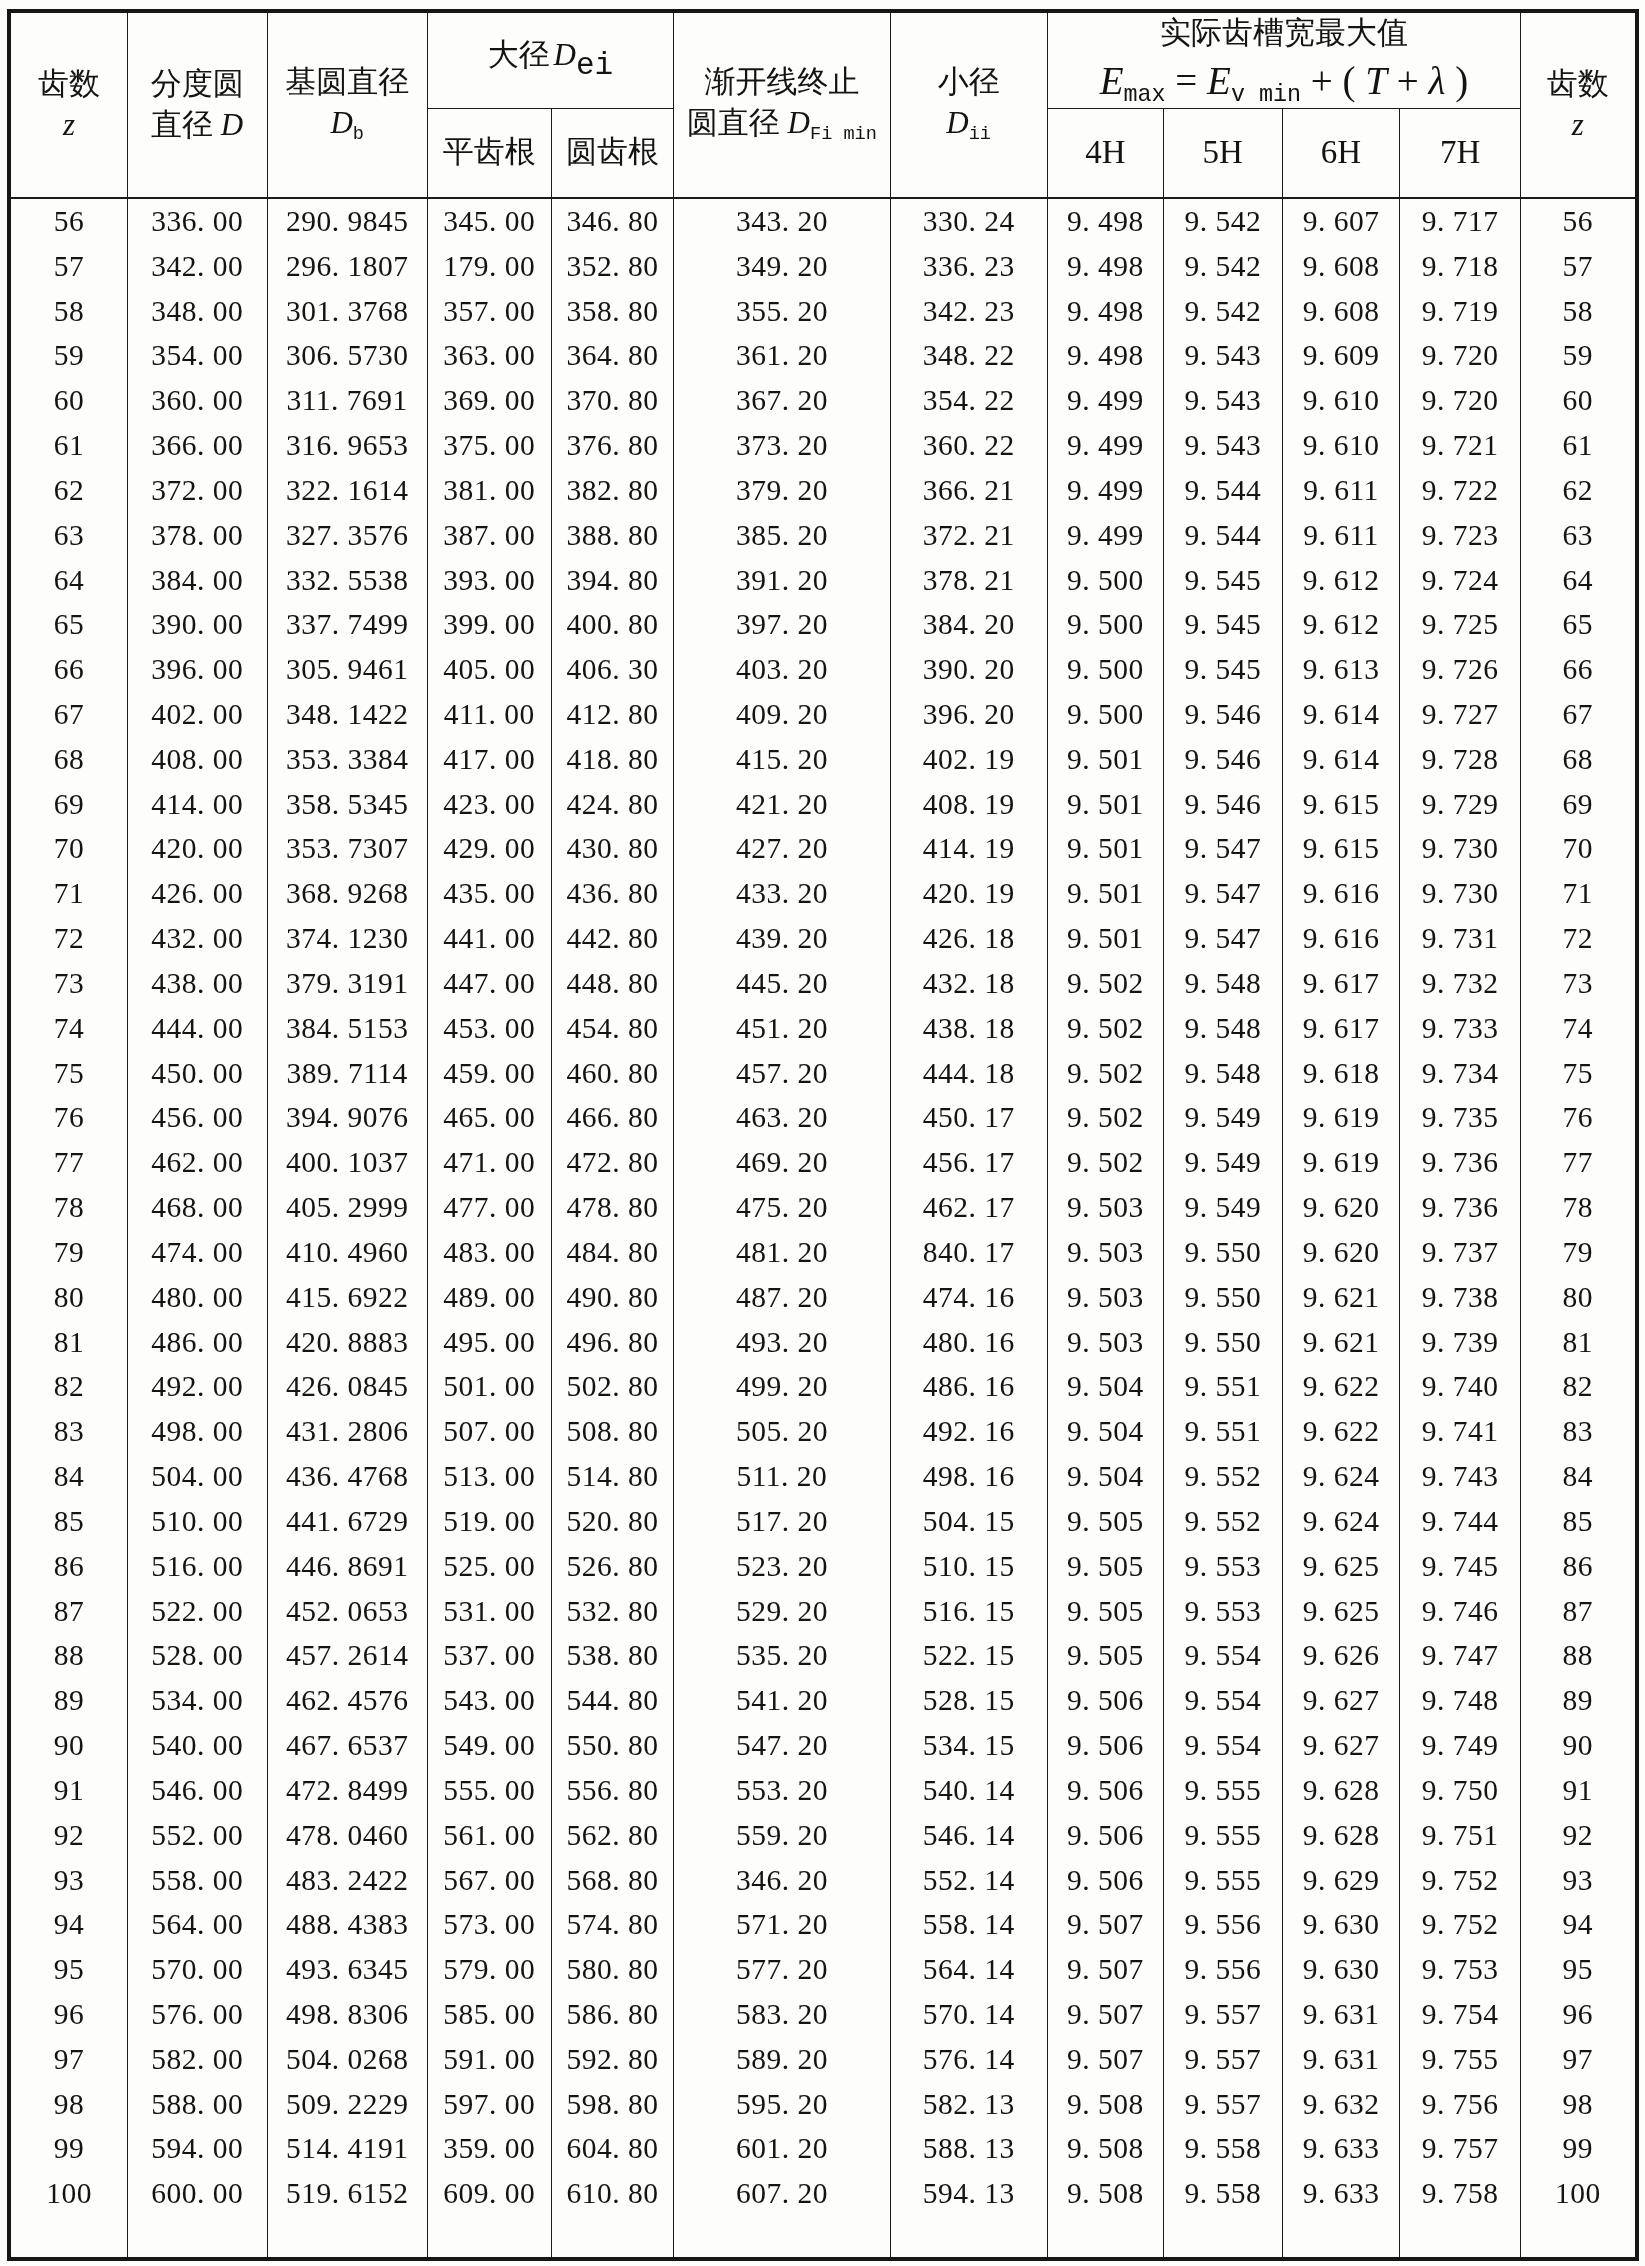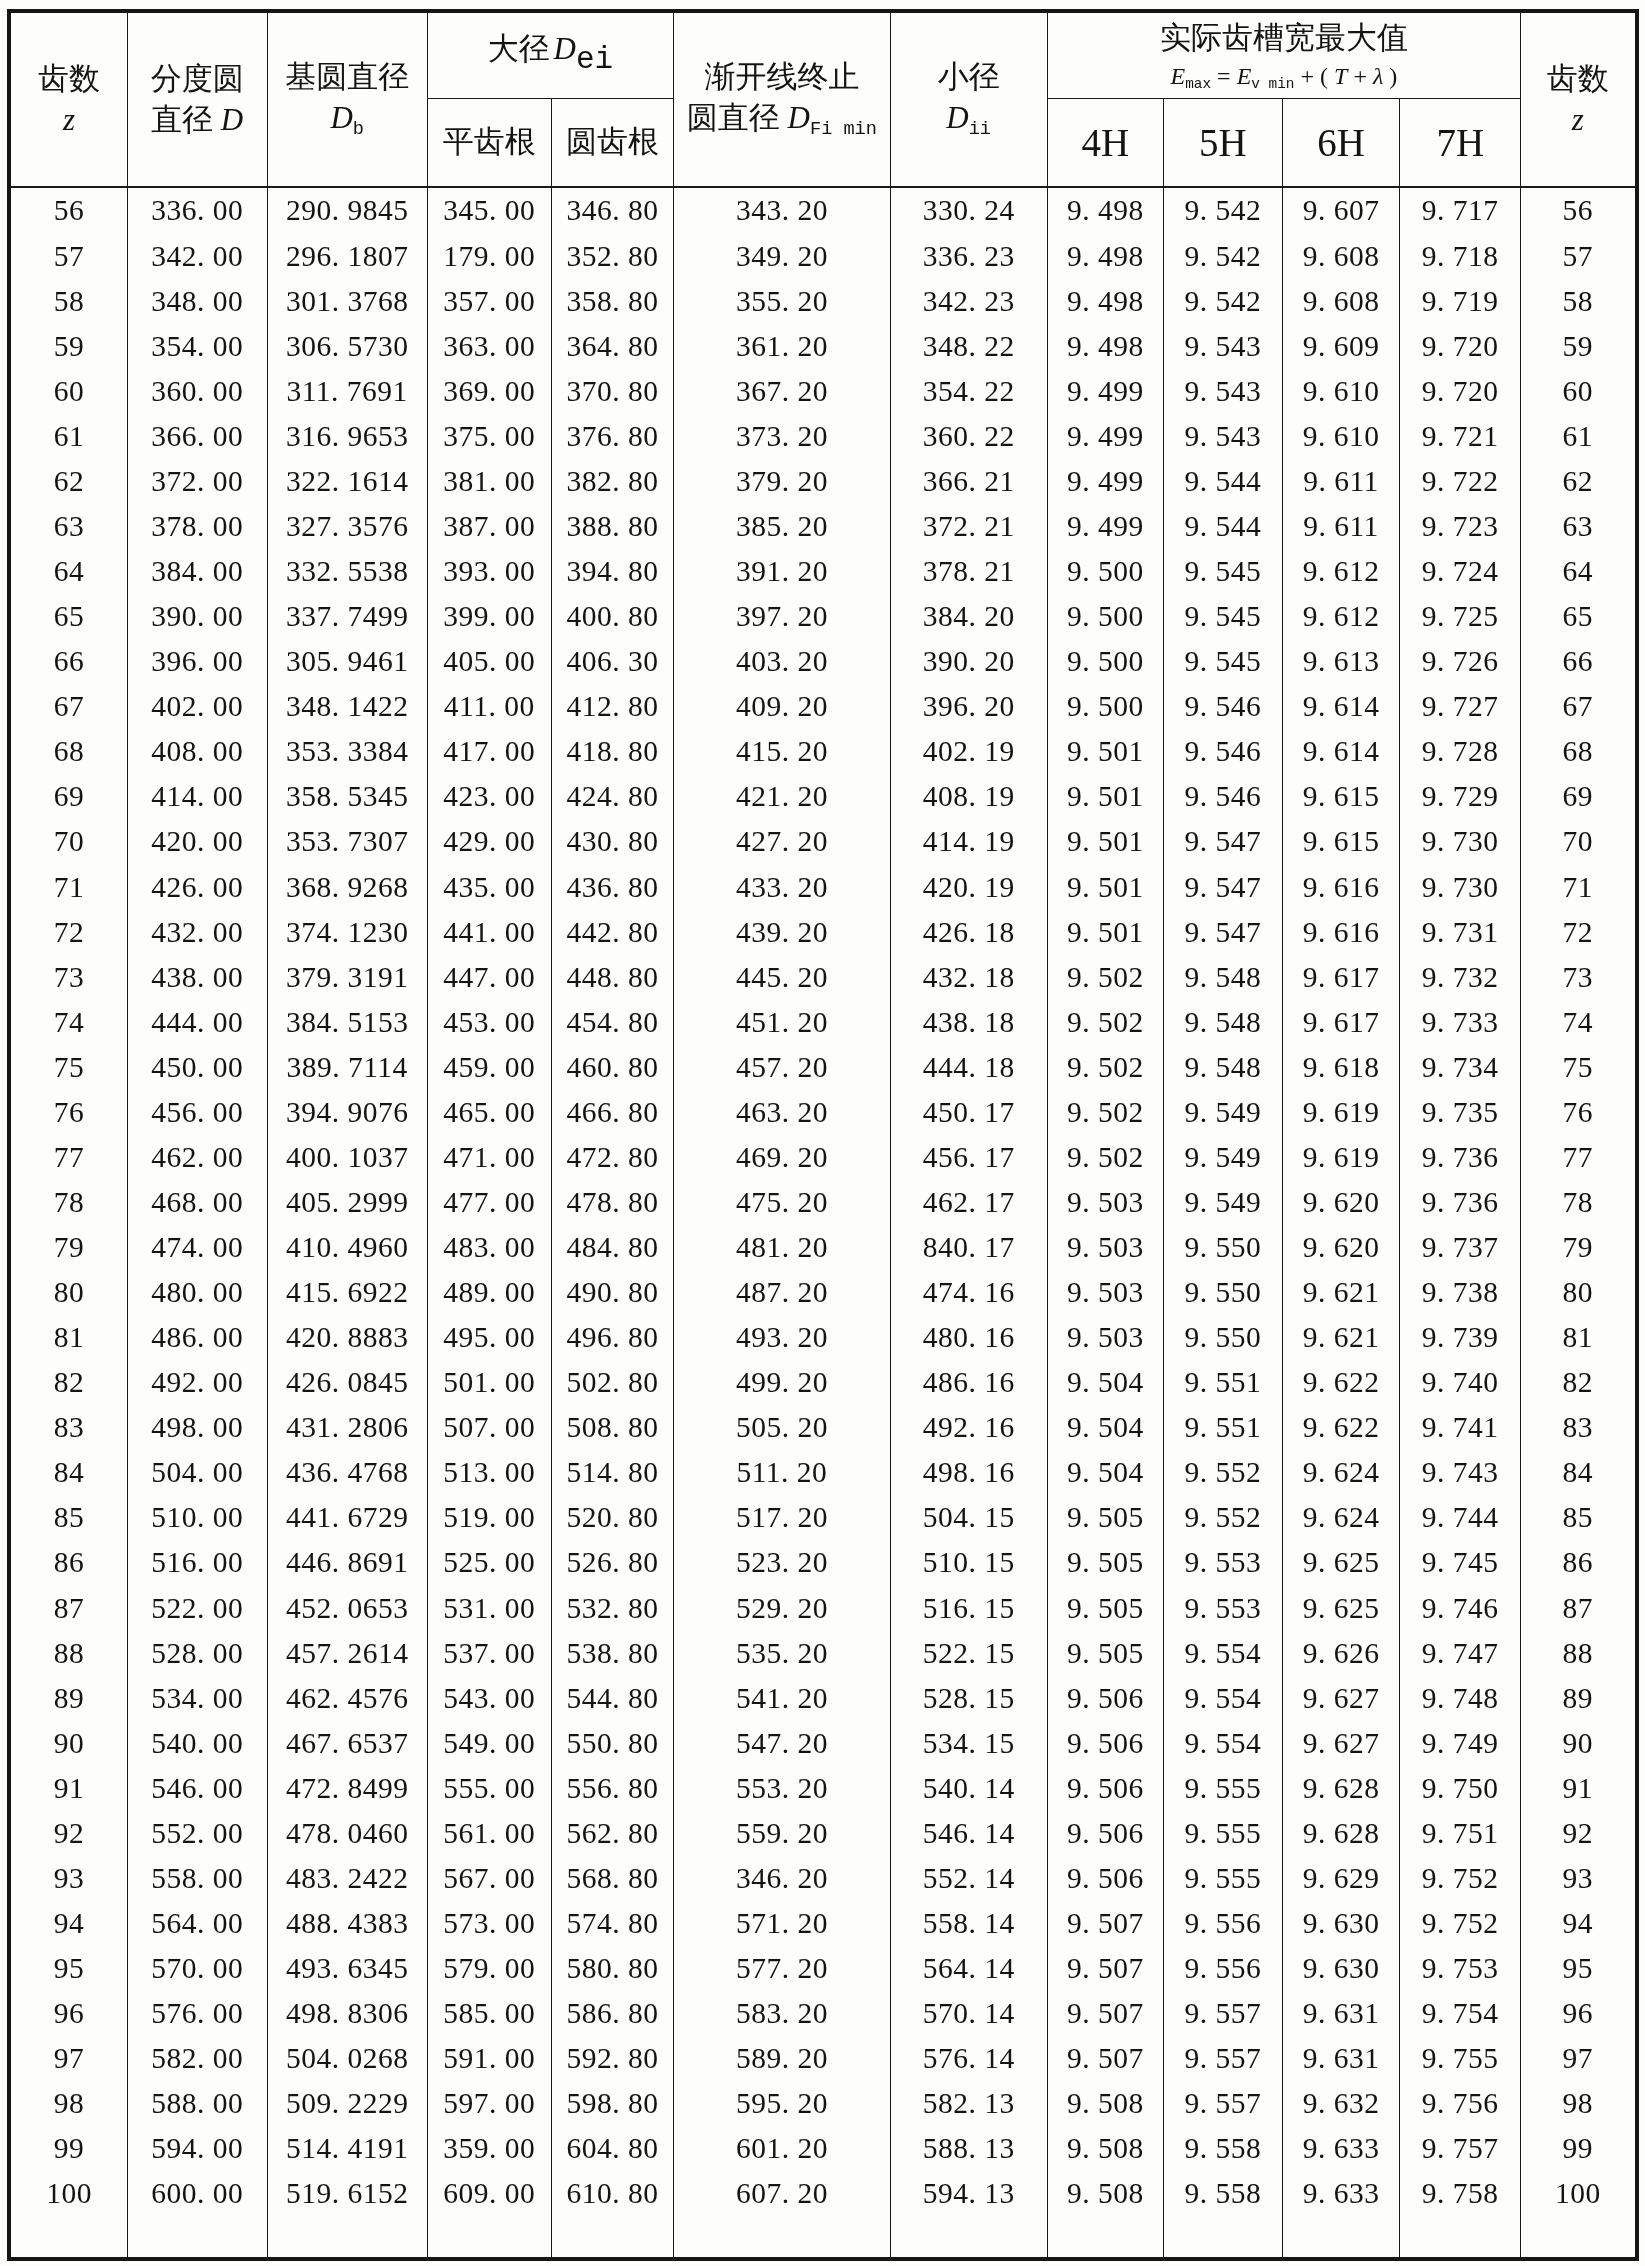--- a/index.html
+++ b/index.html
@@ -28,22 +28,22 @@
     white-space: nowrap;
   }
   thead tr.group-row  { height: 87px; }
   thead tr.sub-row    { height: 89px; }
   th.hb { border-bottom: 2.8px solid #1a1a1a; }  
   th.gb { border-bottom: 1.8px solid #1a1a1a; }  
   .h-cn   { font-size: 31px; line-height: 1.32; }
   .h-line { font-size: 31px; line-height: 1.32; }
   i.var   { font-style: italic; font-family: "Liberation Serif", "DejaVu Serif", serif; }
   sub     { font-size: 0.6em; font-style: normal; vertical-align: -0.3em; letter-spacing: 0; font-family: Liberation Mono, monospace; }
-  .formula { font-size: 24px; margin-top: 4px; }
-  .grade  { font-size: 39px; }
+  .formula { font-size: 39px; margin-top: 4px; }
+  .grade  { font-size: 33px; }
   tbody td {
     font-size: 29.5px;
     border-top: none; border-bottom: none;
     letter-spacing: 0.5px;
   }
   tbody tr.spacer { height: 42px; }
   tbody tr.spacer td { border-bottom: none; }
 </style>
 </head>
 <body>

